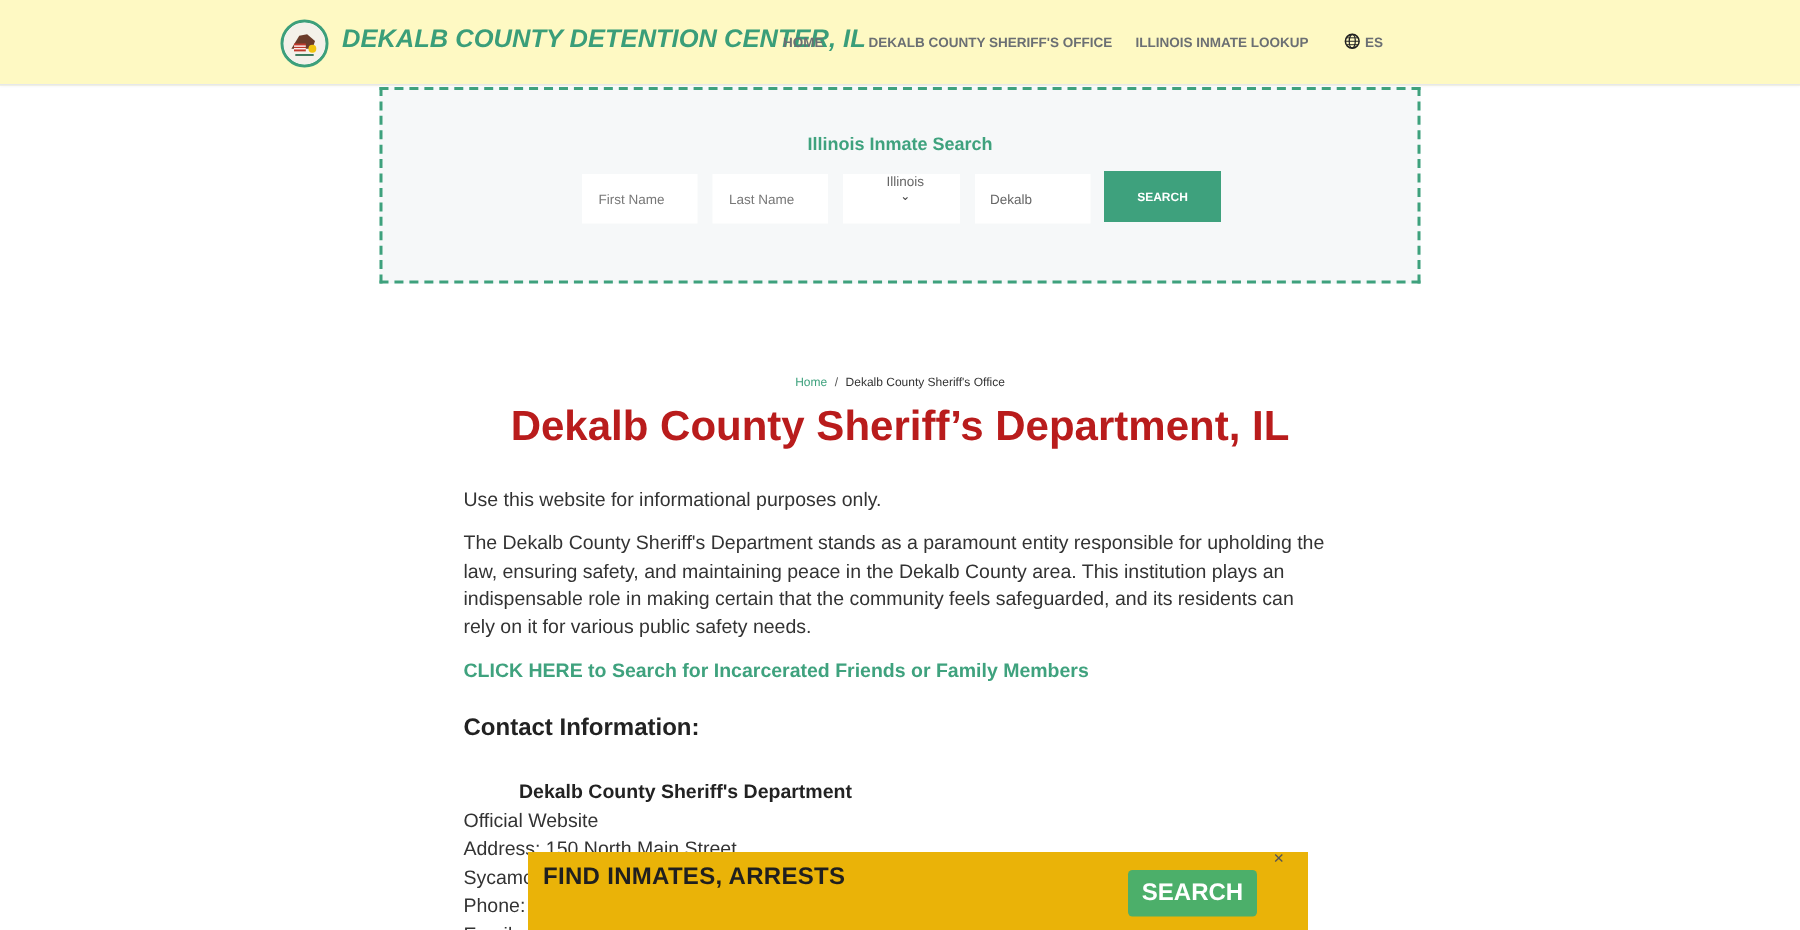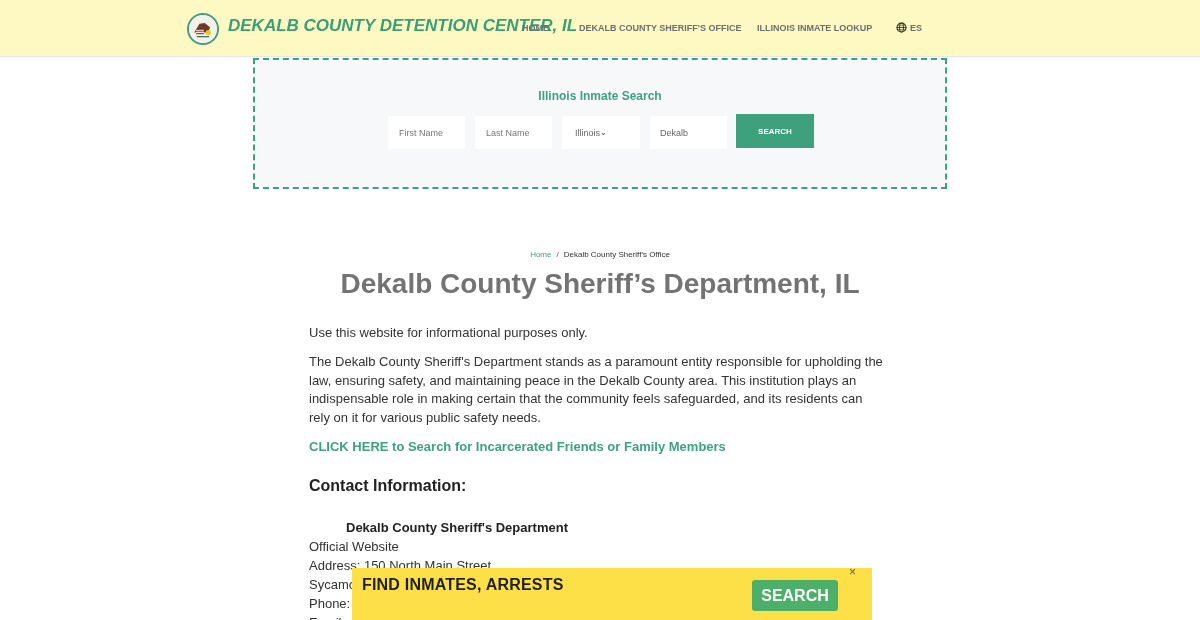--- a/index.html
+++ b/index.html
@@ -16,44 +16,44 @@
   .nav-lookup { left: 757px; }
   .lang { position: absolute; left: 896px; top: 22px; display: flex; align-items: center; gap: 3px; font-size: 9px; font-weight: bold; color: #6b6f73; }
   .lang svg { width: 11px; height: 11px; }
 
   .search-box { position: absolute; left: 253px; top: 58px; width: 694px; height: 131px; border: 2px dashed #3ea17d; background: #f6f8f9; }
   .search-title { position: absolute; left: 0; width: 100%; top: 29px; text-align: center; font-size: 12px; font-weight: bold; color: #3fa27e; }
   .field { position: absolute; top: 56px; height: 33px; background: #fff; border: none; font-family: "Liberation Sans", sans-serif; font-size: 9px; color: #666; padding-left: 11px; outline: none; }
   .field::placeholder { color: #777; }
   .f-first { left: 133px; width: 77px; }
   .f-last { left: 220px; width: 77px; }
-  .f-state { left: 307px; width: 78px; display: flex; align-items: center; justify-content: flex-start; padding-right: 8px; padding-left: 13px; }
+  .f-state { left: 307px; width: 78px; display: flex; align-items: center; justify-content: flex-start; padding-right: 8px; padding-left: 13px; flex-direction: column; }
   .f-state .chev { font-size: 8px; color: #444; }
   .f-county { left: 395px; width: 77px; padding-left: 10px; }
   .search-btn { position: absolute; left: 481px; top: 54px; width: 78px; height: 34px; background: #3ea17d; color: #fff; border: none; font-family: "Liberation Sans", sans-serif; font-size: 8px; font-weight: bold; display: flex; align-items: center; justify-content: center; }
 
   .breadcrumb { position: absolute; left: 0; width: 1200px; top: 250px; text-align: center; font-size: 8px; color: #333; }
   .breadcrumb .bc-home { color: #3fa27e; text-decoration: none; }
   .breadcrumb .bc-sep { margin: 0 5px; color: #555; }
 
-  .page-title { position: absolute; left: 0; width: 1200px; top: 268px; text-align: center; font-size: 28px; font-weight: bold; color: #737373; }
+  .page-title { position: absolute; left: 0; width: 1200px; top: 268px; text-align: center; font-size: 28px; font-weight: bold; color: #b91c1c; }
 
   .content { position: absolute; left: 309px; width: 580px; top: 324px; font-size: 13px; line-height: 18.5px; color: #333; }
   .p1 { position: absolute; top: 0; left: 0; white-space: nowrap; }
   .p2 { position: absolute; top: 29px; left: 0; width: 575px; }
   .cta { position: absolute; top: 114px; left: 0; color: #3fa27e; font-weight: bold; white-space: nowrap; text-decoration: none; font-size: 13px; }
   .contact-h { position: absolute; top: 153px; left: 0; font-size: 16px; font-weight: bold; color: #222; white-space: nowrap; }
   .c-name { position: absolute; top: 195px; left: 0; font-weight: bold; color: #222; white-space: nowrap; padding-left: 37px; }
   .c-web { position: absolute; top: 214px; left: 0; white-space: nowrap; }
   .c-addr { position: absolute; top: 233px; left: 0; white-space: nowrap; }
   .c-city { position: absolute; top: 252px; left: 0; white-space: nowrap; }
   .c-phone { position: absolute; top: 271px; left: 0; white-space: nowrap; }
   .c-email { position: absolute; top: 290px; left: 0; white-space: nowrap; }
 
-  .ad { position: absolute; left: 352px; top: 568px; width: 520px; height: 52px; background: #fde047; }
+  .ad { position: absolute; left: 352px; top: 568px; width: 520px; height: 52px; background: #eab308; }
   .ad-line1, .ad-line2 { position: absolute; left: 10px; font-size: 16px; font-weight: bold; color: #1f1f1f; white-space: nowrap; letter-spacing: 0.2px; }
   .ad-line1 { top: 8px; }
   .ad-line2 { top: 27px; }
   .ad-search { position: absolute; left: 400px; top: 12px; width: 86px; height: 31px; background: #4caf6a; color: #fff; border: none; border-radius: 3px; font-family: "Liberation Sans", sans-serif; font-size: 16px; font-weight: bold; display: flex; align-items: center; justify-content: center; }
   .ad-close { position: absolute; left: 497px; top: -2px; font-size: 12px; color: #555; line-height: 12px; }
 </style>
 </head>
 <body>
 
 <header class="header">

